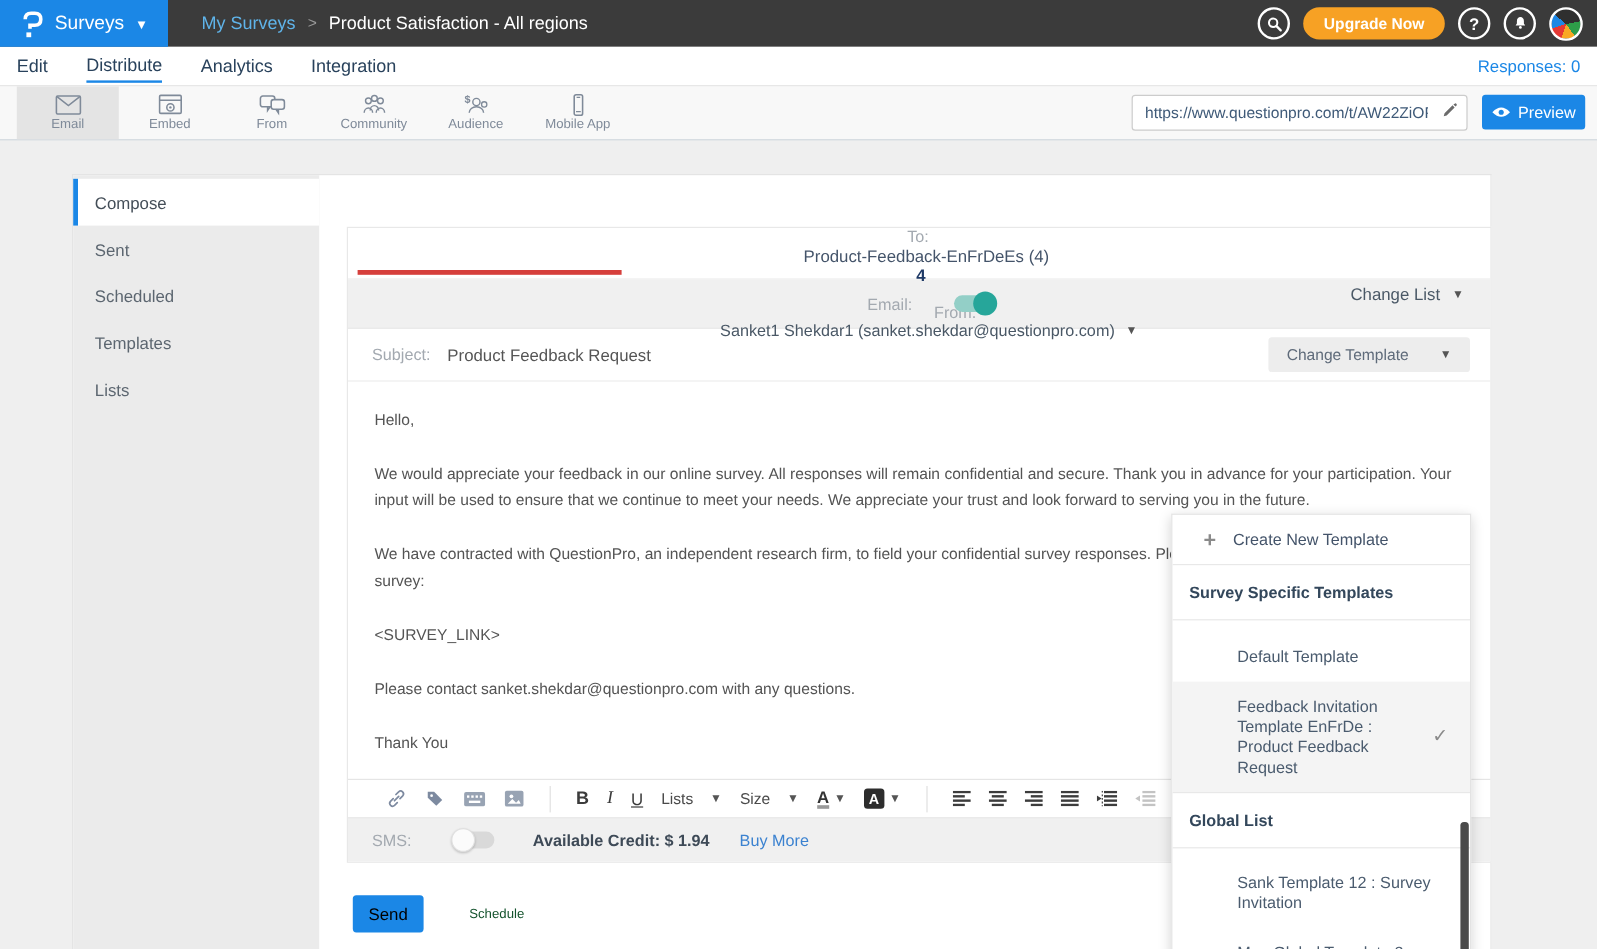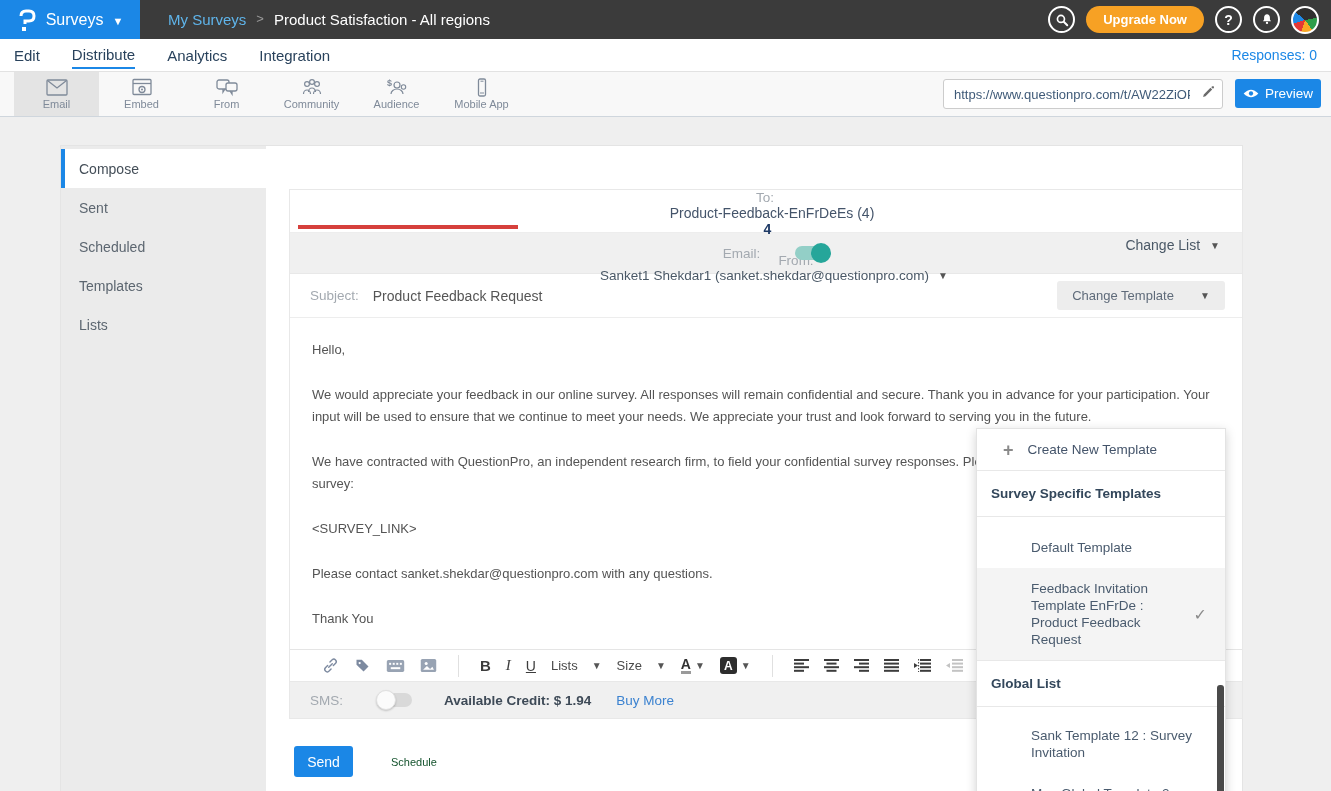--- a/index.html
+++ b/index.html
@@ -77,21 +77,21 @@
   .u-btn { text-decoration:underline; font-size:14px; }
   .font-dd, .size-dd { font-size:13px; color:#4a4a4a; display:flex; align-items:center; gap:14px; }
   .color-a { font-size:14px; font-weight:bold; color:#333; border-bottom:3px solid #9a9a9a; line-height:13px; }
   .bgcolor-a { width:17px; height:17px; background:#2d2d2d; color:#fff; border-radius:3px; font-size:12px; font-weight:bold; display:flex; align-items:center; justify-content:center; }
 
   .row-sms { height:37px; background:#f0f0f0; display:flex; align-items:center; padding-left:20px; border-top:1px solid #e8e8e8; }
   .credit { margin-left:32px; font-size:13.5px; font-weight:bold; color:#3e4a57; }
   .buy-more { margin-left:25px; font-size:13.5px; color:#3b82d0; cursor:pointer; }
 
   .send-row { position:absolute; left:233px; top:600px; display:flex; align-items:center; gap:38px; }
-  .send-btn { background:#1b87e6; color:#ffffff; border:none; border-radius:3px; width:59px; height:31px; font-size:14px; font-family:inherit; cursor:pointer; }
+  .send-btn { background:#1b87e6; color:#000000; border:none; border-radius:3px; width:59px; height:31px; font-size:14px; font-family:inherit; cursor:pointer; }
   .schedule-link { color:#14532d; font-size:11px; cursor:pointer; }
 
   
   .dropdown { position:absolute; left:976px; top:311px; width:250px; height:396px; background:#fff; border:1px solid #e3e3e3; box-shadow:0 3px 10px rgba(0,0,0,.18); z-index:50; overflow:hidden; }
   .menu-create { display:flex; align-items:center; gap:14px; padding:13px 0 13px 26px; font-size:13.5px; color:#44546a; cursor:pointer; }
   .plus { color:#8a8a8a; font-size:18px; font-weight:bold; line-height:14px; }
   .menu-div { height:1px; background:#e8e8e8; }
   .menu-header { padding:15px 14px; font-size:13.5px; font-weight:bold; color:#33475b; }
   .menu-item { padding:12px 30px 12px 54px; font-size:13.5px; line-height:17px; color:#4a5b6e; cursor:pointer; position:relative; }
   .menu-item.selected { background:#f4f4f4; padding-right:44px; }

